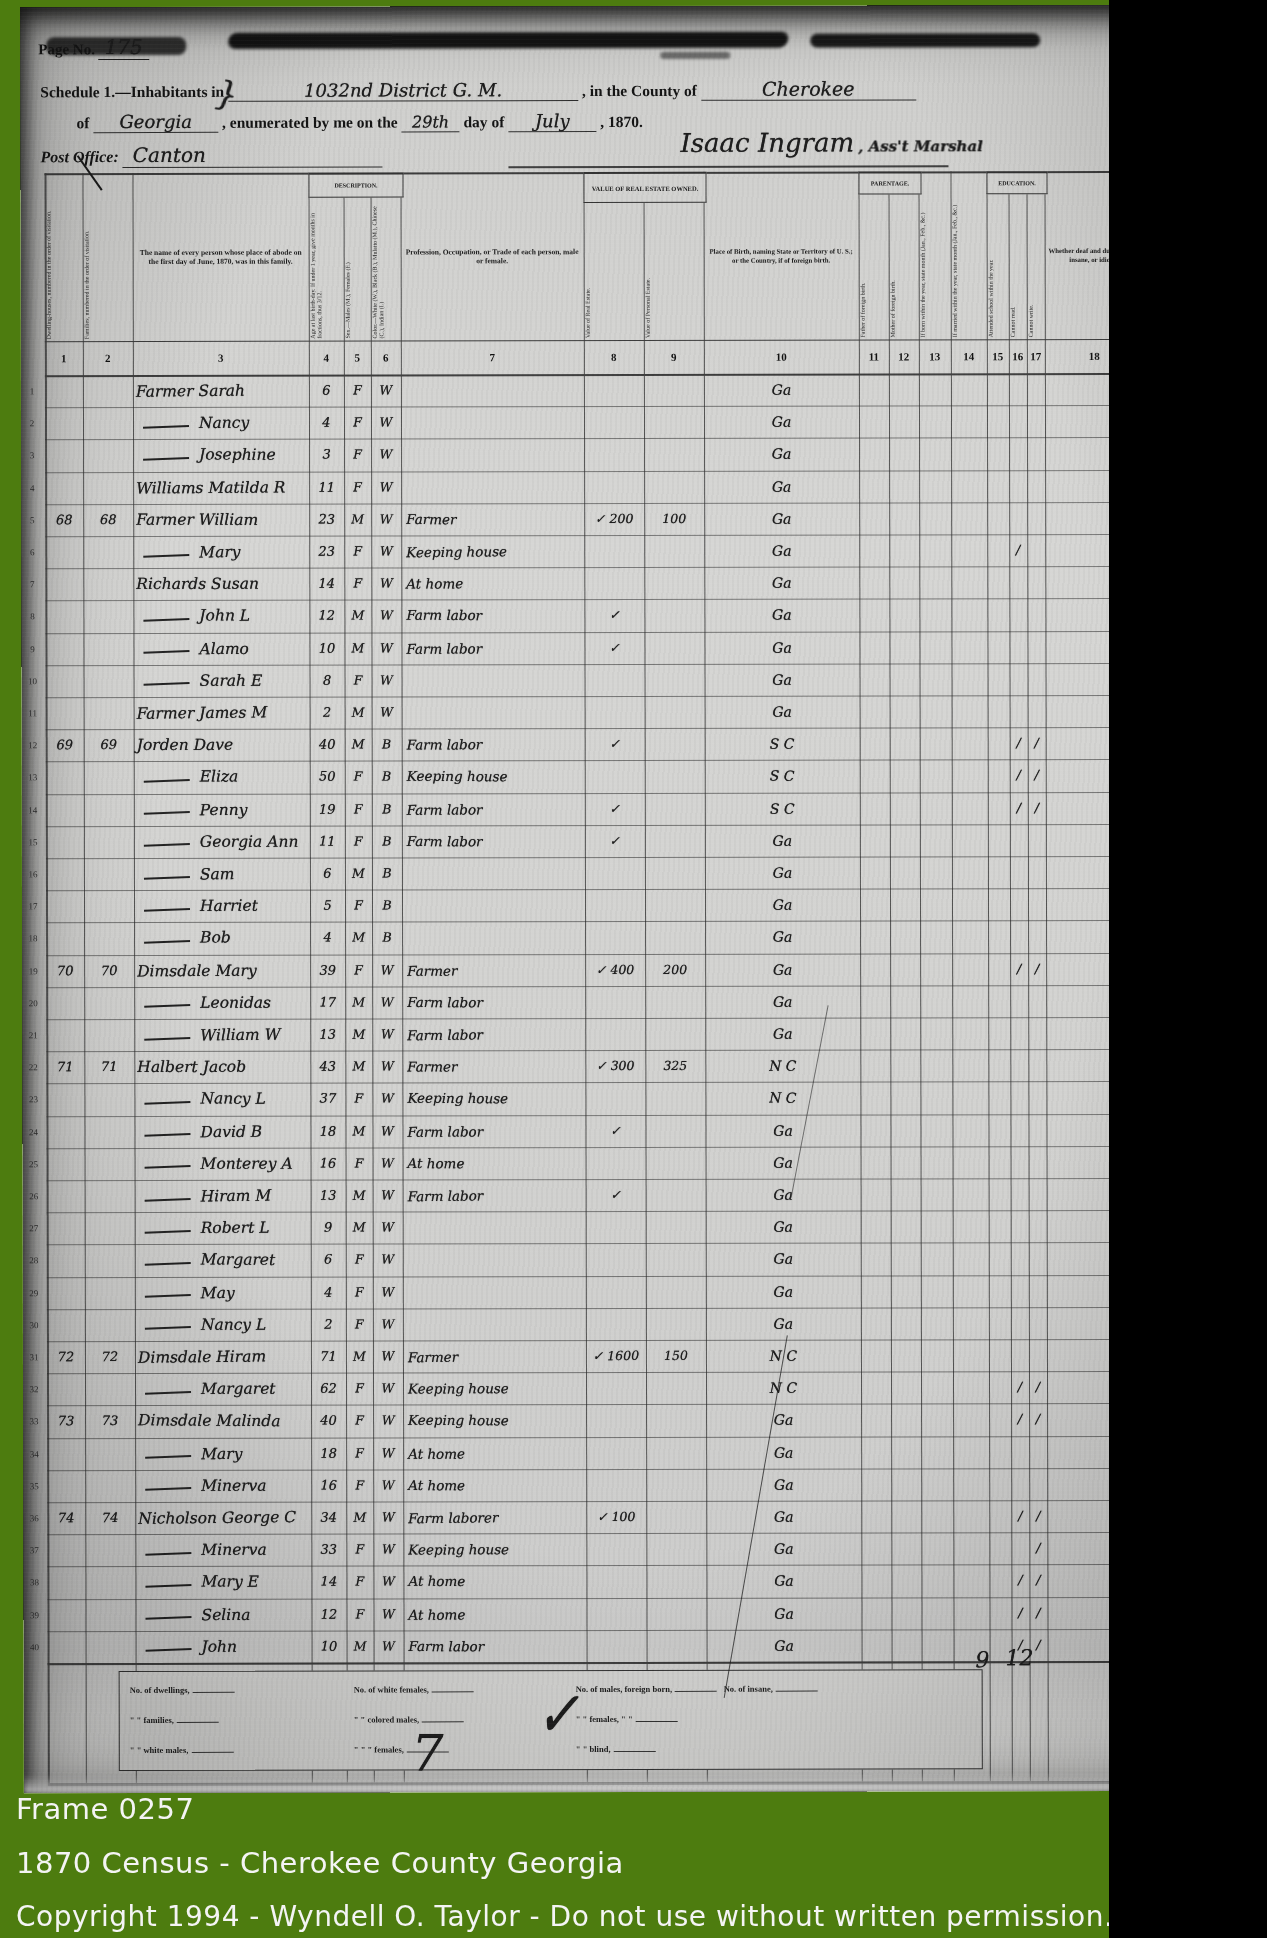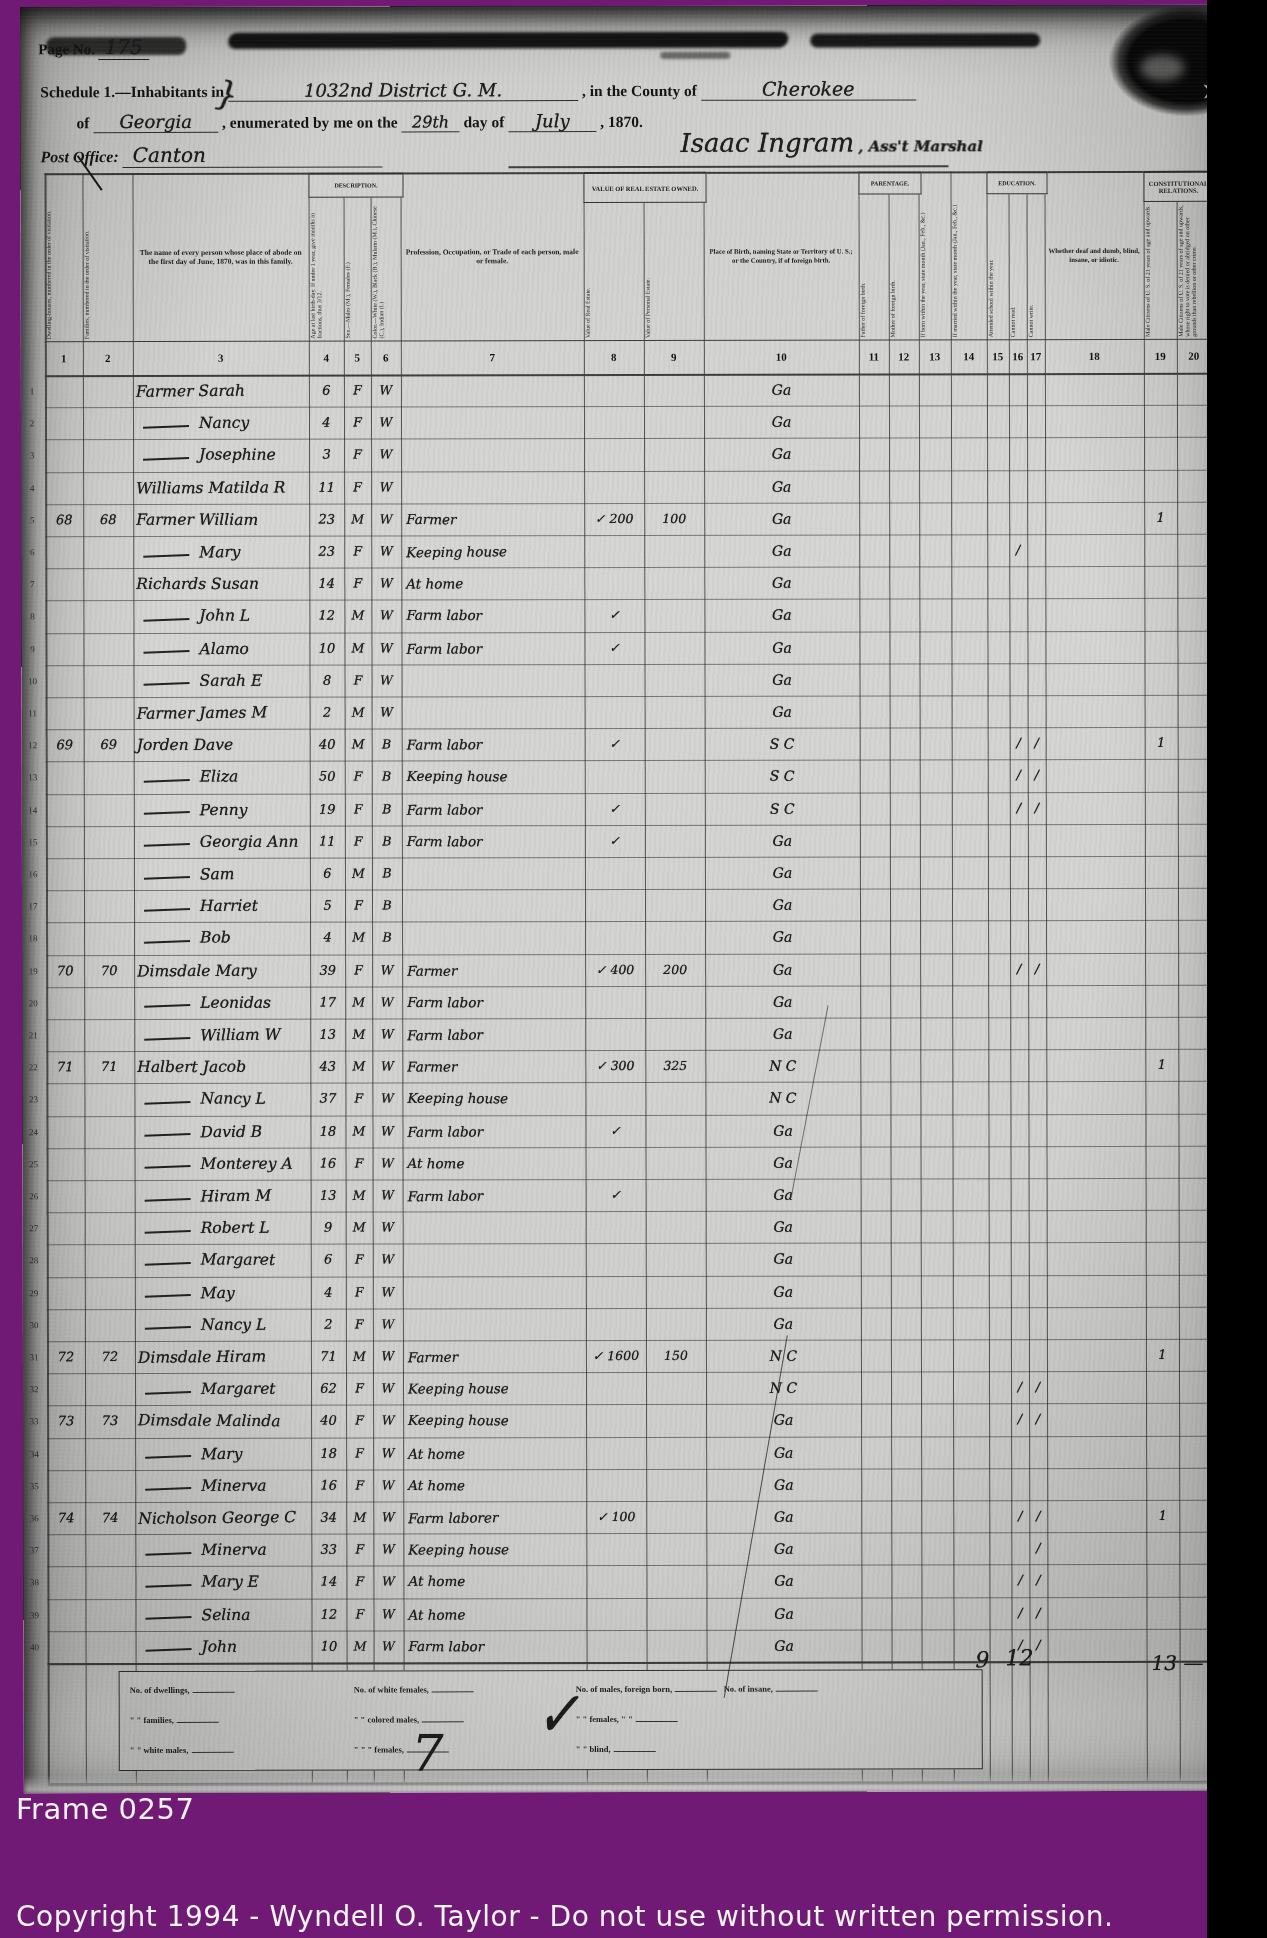--- a/index.html
+++ b/index.html
@@ -1,16 +1,16 @@
 <!DOCTYPE html>
 <html><head>
 <meta charset="utf-8">
 <style>
   html,body{margin:0;padding:0;background:#000;}
-  .frame{position:relative;width:1207px;height:1938px;background:#701a75;overflow:hidden;
+  .frame{position:relative;width:1109px;height:1938px;background:#4d7c0f;overflow:hidden;
          font-family:"Liberation Serif",serif;}
   .doc{position:absolute;left:22px;top:6px;width:1220px;height:1786px;overflow:hidden;
        background:linear-gradient(180deg,#b5b5b3 0,#cfcfcd 2.5%,#d6d6d4 30%,#d2d2d0 62%,#cccccb 92%,#e4e4e2 99.4%);
        box-shadow:inset 0 0 70px rgba(0,0,0,.45), inset -10px 0 22px rgba(0,0,0,.55),
                   inset 6px 0 16px rgba(0,0,0,.40), inset 0 12px 22px rgba(0,0,0,.50);
        transform:rotate(-0.12deg);}
   .printed{font-family:"Liberation Serif",serif;color:#141414;}
   .hw{font-family:"DejaVu Serif",serif;font-style:italic;color:#1d1d1d;
       text-shadow:0 0 .7px rgba(25,25,25,.85);}
   .blank{display:inline-block;border-bottom:1.6px solid #2c2c2c;text-align:center;vertical-align:baseline;}
@@ -632,14 +632,15 @@
         <div class="hl" style="left: 700px; top: 1692px; width: 368px; height: 1.3px; background: rgba(30, 30, 30, 0.75); transform: rotate(-80deg); transform-origin: 0px 0px;"></div>
         <div class="hl" style="left: 768px; top: 1192px; width: 196px; height: 1.2px; background: rgba(40, 40, 40, 0.6); transform: rotate(-79deg); transform-origin: 0px 0px;"></div>
         <div class="hl" style="left: 58px; top: 148px; width: 42px; height: 1.6px; background: rgb(26, 26, 26); transform: rotate(55deg); transform-origin: 0px 0px;"></div>
       </div>
 
     <div class="fuzz"></div>
     <div class="texture"></div>
   </div>
 
   <div class="caption" style="top:1792px;">Frame 0257</div>
+  <div class="caption" style="top:1846px;">1870 Census - Cherokee County Georgia</div>
   <div class="caption" style="top:1900px;font-size:28px;">Copyright 1994 - Wyndell O. Taylor - Do not use without written permission.</div>
 </div>
 
 </body></html>

